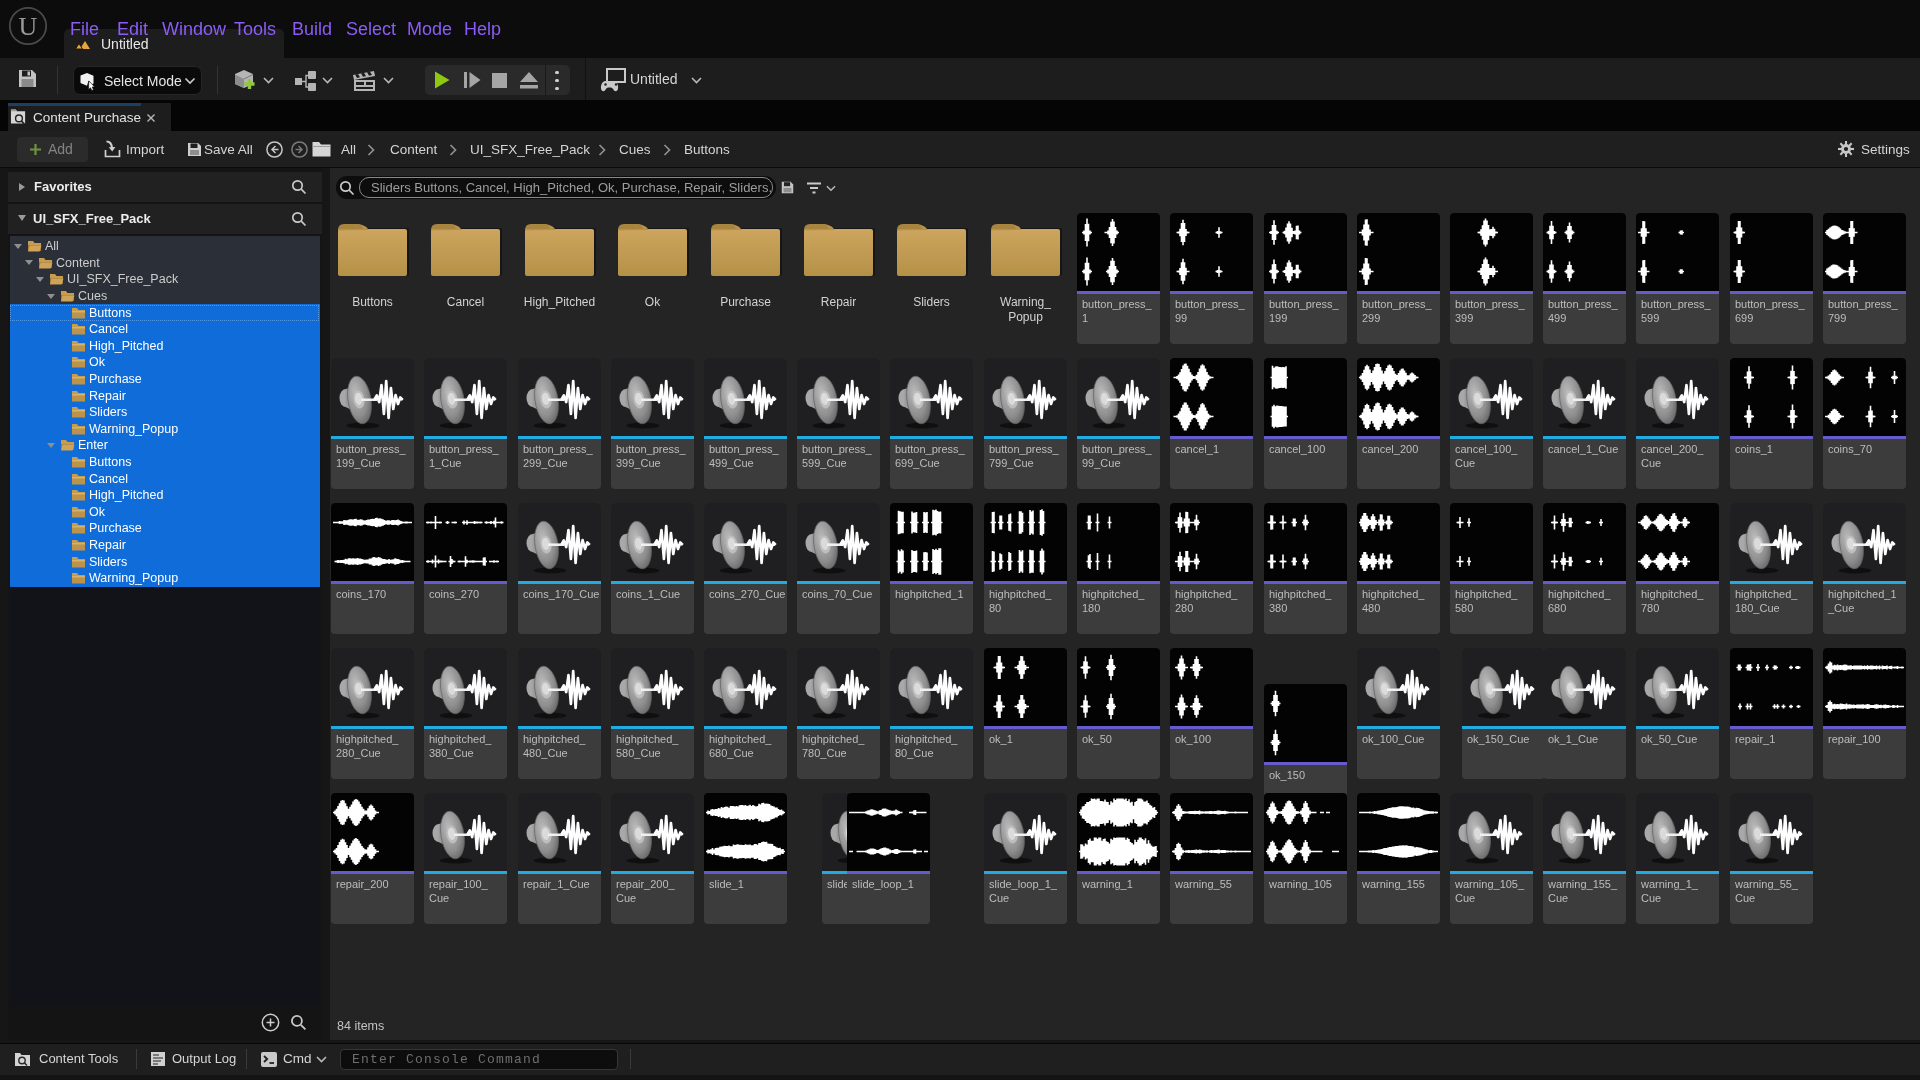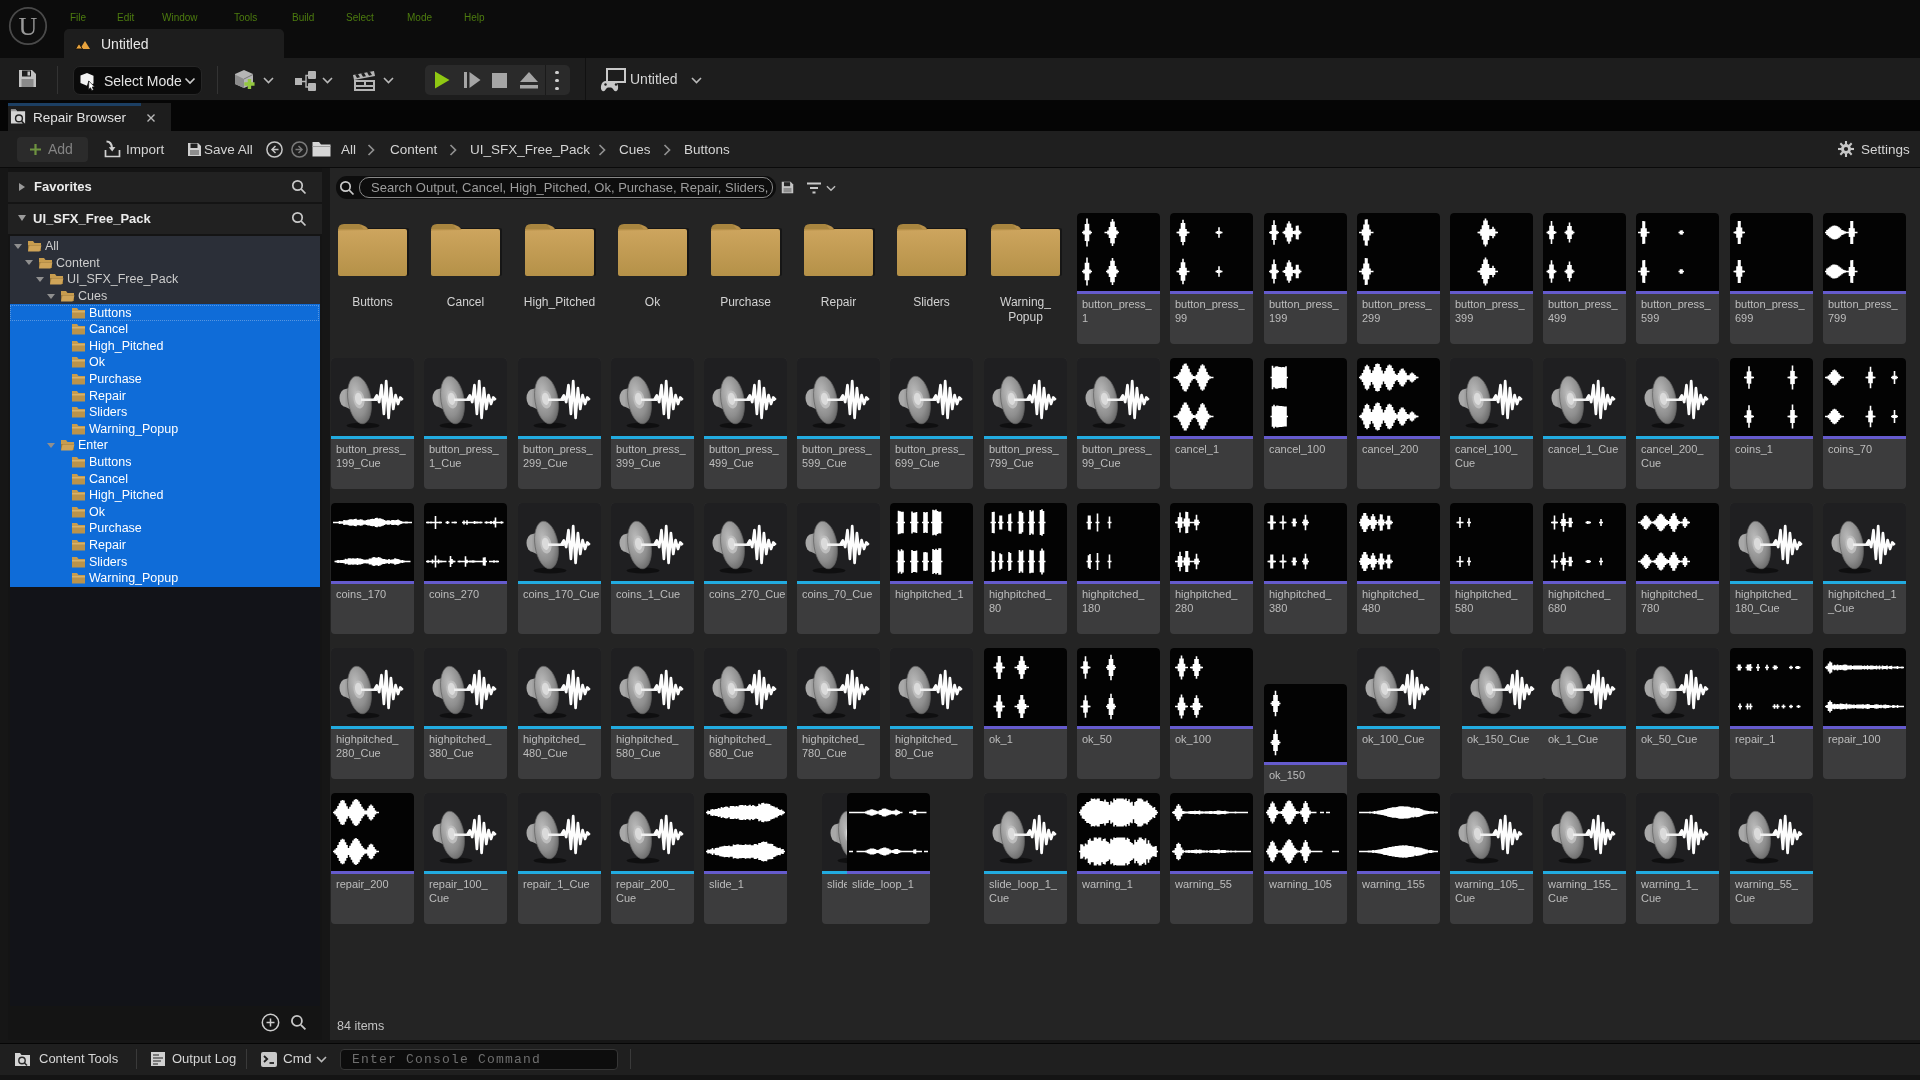--- a/index.html
+++ b/index.html
@@ -1,17 +1,17 @@
 <!DOCTYPE html>
 <html><head><meta charset="utf-8"><title>UE</title><style>
 *{margin:0;padding:0;box-sizing:border-box}
 html,body{width:1920px;height:1080px;overflow:hidden;background:#161616;font-family:"Liberation Sans",sans-serif;-webkit-font-smoothing:antialiased}
 .abs{position:absolute}
 #menubar{position:absolute;left:0;top:0;width:1920px;height:29px;background:#0c0c0c}
-.menu{position:absolute;top:4px;height:27px;line-height:27px;color:#4d7c0f;font-size:10px}
+.menu{position:absolute;top:16px;height:27px;line-height:27px;color:#8b5cf6;font-size:18px}
 #tabstrip{position:absolute;left:0;top:29px;width:1920px;height:29px;background:#0c0c0c}
 #utab{position:absolute;left:64px;top:29px;width:220px;height:29px;background:#1d1d1d;border-radius:5px 5px 0 0}
 #toolbar{position:absolute;left:0;top:58px;width:1920px;height:42px;background:#1d1d1d}
 #toolbedge{position:absolute;left:0;top:100px;width:1920px;height:1px;background:#060606}
 #cbtabstrip{position:absolute;left:0;top:101px;width:1920px;height:30px;background:#050505}
 #cbtab{position:absolute;left:8px;top:103px;width:163px;height:28px;background:#1d1d1d}
 #cbtoolbar{position:absolute;left:0;top:131px;width:1920px;height:37px;background:#1f1f1f;border-bottom:1px solid #0a0a0a}
 .cbt{position:absolute;top:131px;height:37px;line-height:37px;color:#d4d4d4;font-size:13.5px;white-space:nowrap}
 #leftpanel{position:absolute;left:8px;top:168px;width:314px;height:872px;background:#141414}
 .phead{position:absolute;left:8px;width:314px;height:30px;background:#212121;color:#ececec;font-size:13px;font-weight:bold;line-height:30px}
@@ -180,21 +180,21 @@
   </svg>
 <div id="cbtabstrip"></div>
 <div id="cbtab"></div>
 <div class="abs" style="left:8px;top:103px;width:133px;height:2.5px;background:#1c3f63"></div>
 <svg class="abs" style="left:10px;top:108px" width="17" height="17" viewBox="0 0 18 17">
     <path d="M1 1 h5 l1.5 2 H16 v13 H1 z" fill="#d5d5d5"></path>
     <circle cx="9.5" cy="10.5" r="3.6" fill="none" stroke="#222" stroke-width="1.5"></circle>
     <path d="M12.2 13.4 L15.2 16.6" stroke="#222" stroke-width="1.7"></path>
     <path d="M1 1 h5 l1.5 2 H1 z" fill="#9a9a9a"></path>
   </svg>
-<div class="abs" style="left:33px;top:103px;height:28px;line-height:29px;color:#e2e2e2;font-size:13.5px">Repair Browser</div>
+<div class="abs" style="left:33px;top:103px;height:28px;line-height:29px;color:#e2e2e2;font-size:13.5px">Content Purchase</div>
 <svg class="abs" style="left:146px;top:112.5px" width="10" height="10" viewBox="0 0 10 10">
     <path d="M1.5 1.5 L8.5 8.5 M8.5 1.5 L1.5 8.5" stroke="#b9b9b9" stroke-width="1.4"></path>
   </svg>
 <div id="cbtoolbar"></div>
 <div class="abs" style="left:17px;top:137px;width:71px;height:25px;background:#2b2b2b;border-radius:4px"></div>
 <svg class="abs" style="left:29px;top:143px" width="13" height="13" viewBox="0 0 13 13">
     <path d="M6.5 1 V12 M1 6.5 H12" stroke="#6e9340" stroke-width="2.2"></path>
   </svg>
 <div class="abs" style="left:48px;top:137px;height:25px;line-height:25px;color:#848484;font-size:14px">Add</div>
 <svg class="abs" style="left:104px;top:140px" width="17" height="18" viewBox="0 0 17 18">
@@ -450,21 +450,21 @@
     <path d="M9.5 5.5 V13.5 M5.5 9.5 H13.5" stroke="#cdcdcd" stroke-width="1.5"></path>
   </svg>
 <svg class="abs" style="left:290px;top:1014px" width="17" height="17" viewBox="0 0 16 16">
     <use href="#mag"></use>
   </svg>
 <div id="main"></div>
 <div id="searchwrap"></div>
 <svg class="abs" style="left:339px;top:180px" width="16" height="16" viewBox="0 0 16 16">
     <use href="#mag"></use>
   </svg>
-<div id="searchinner">Search Output, Cancel, High_Pitched, Ok, Purchase, Repair, Sliders,</div>
+<div id="searchinner">Sliders Buttons, Cancel, High_Pitched, Ok, Purchase, Repair, Sliders,</div>
 <svg class="abs" style="left:780px;top:180px" width="15" height="15" viewBox="0 0 17 17">
     <path d="M2 2 h10 l3 3 v10 h-13 z" fill="#c5c5c5"></path>
     <rect x="4.5" y="2.5" width="7" height="4.5" fill="#242424"></rect>
     <rect x="4" y="9" width="9" height="5" fill="#8e8e8e"></rect>
   </svg>
 <svg class="abs" style="left:806px;top:182px" width="16" height="12" viewBox="0 0 16 12">
     <path d="M1 1.5 H15 M4 6 H12 M6.5 10.5 H9.5" stroke="#c9c9c9" stroke-width="2"></path>
   </svg>
 <svg class="abs" style="left:826px;top:185px" width="10" height="7" viewBox="0 0 11 7">
     <path d="M1 1 L5.5 5.5 L10 1" stroke="#b9b9b9" stroke-width="1.6" fill="none"></path>

